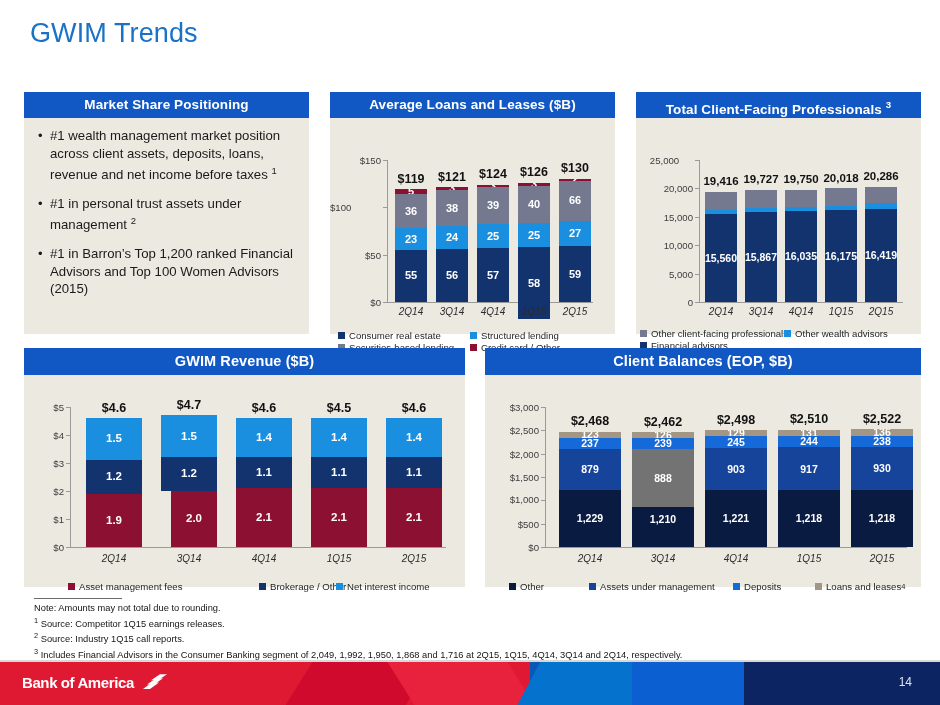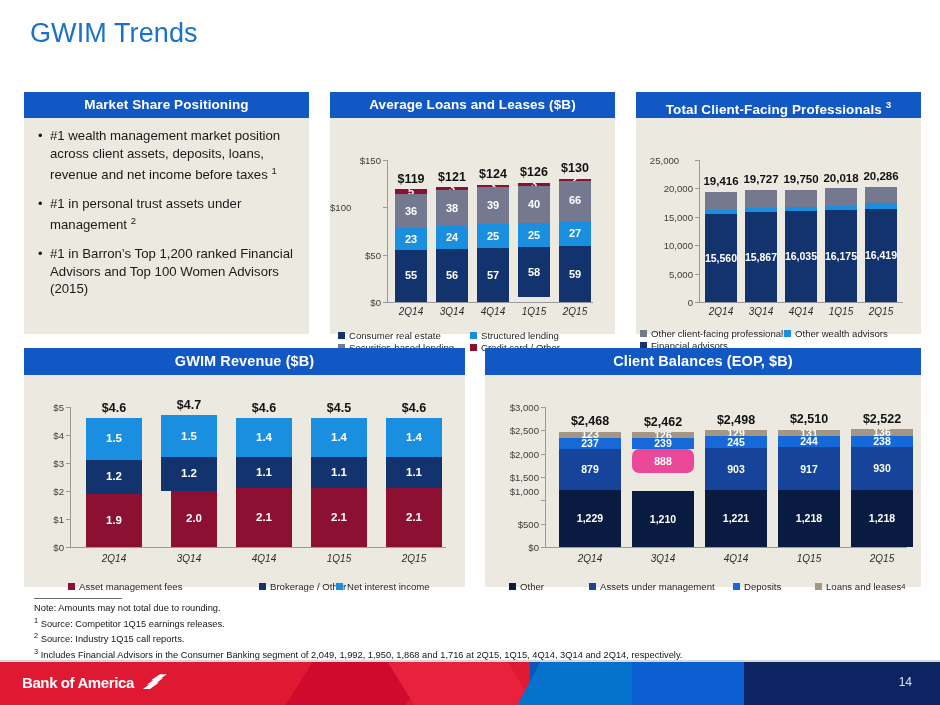--- a/index.html
+++ b/index.html
@@ -276,21 +276,21 @@
         <div class="seg" style="top: 27.4533px; height: 36.92px; background: rgb(116, 121, 143); font-size: 11px;">
           <span>39</span>
         </div>
         <div class="seg" style="top: 24.6133px; height: 2.84px; background: rgb(140, 16, 49); font-size: 11px;">
           <span>3</span>
         </div>
         <div class="total" style="font-size: 12.5px; top: 7.11333px;">$124</div>
       </div>
       <div class="xlabel" style="left: 163px; top: 188px;">4Q14</div>
       <div class="barcol" style="left: 188px; width: 32px; height: 142px; top: 42px; bottom: auto; position: absolute;">
-        <div class="seg" style="top: 87.0933px; height: 50px; background: rgb(18, 51, 110); font-size: 11px;">
+        <div class="seg" style="top: 87.0933px; height: 72px; background: rgb(18, 51, 110); font-size: 11px;">
           <span>58</span>
         </div>
         <div class="seg" style="top: 63.4267px; height: 23.6667px; background: rgb(26, 143, 224); font-size: 11px;">
           <span>25</span>
         </div>
         <div class="seg" style="top: 25.56px; height: 37.8667px; background: rgb(116, 121, 143); font-size: 11px;">
           <span>40</span>
         </div>
         <div class="seg" style="top: 22.72px; height: 2.84px; background: rgb(140, 16, 49); font-size: 11px;">
           <span>3</span>
@@ -515,21 +515,21 @@
 
 <div class="panel" id="panel-balances">
   <div class="panel-head">Client Balances (EOP, $B)</div>
   <div class="chart">
       <div class="axisline-y" style="left: 60px; top: 32px; height: 140px;"></div>
       <div class="axisline-x" style="left: 60px; top: 172px; width: 362px;"></div>
       <div class="ytick" style="top: 172px; right: auto; left: 0px; width: 54px; text-align: right;">$0</div>
       <div class="ytickmark" style="left: 56px; top: 172px;"></div>
       <div class="ytick" style="top: 148.667px; right: auto; left: 0px; width: 54px; text-align: right;">$500</div>
       <div class="ytickmark" style="left: 56px; top: 148.667px;"></div>
-      <div class="ytick" style="top: 116px; right: auto; left: 0px; width: 54px; text-align: right;">$1,000</div>
+      <div class="ytick" style="top: 124px; right: auto; left: 0px; width: 54px; text-align: right;">$1,000</div>
       <div class="ytickmark" style="left: 56px; top: 125.333px;"></div>
       <div class="ytick" style="top: 102px; right: auto; left: 0px; width: 54px; text-align: right;">$1,500</div>
       <div class="ytickmark" style="left: 56px; top: 102px;"></div>
       <div class="ytick" style="top: 78.6667px; right: auto; left: 0px; width: 54px; text-align: right;">$2,000</div>
       <div class="ytickmark" style="left: 56px; top: 78.6667px;"></div>
       <div class="ytick" style="top: 55.3333px; right: auto; left: 0px; width: 54px; text-align: right;">$2,500</div>
       <div class="ytickmark" style="left: 56px; top: 55.3333px;"></div>
       <div class="ytick" style="top: 32px; right: auto; left: 0px; width: 54px; text-align: right;">$3,000</div>
       <div class="ytickmark" style="left: 56px; top: 32px;"></div>
       <div class="barcol" style="left: 74px; width: 62px; height: 140px; top: 32px; bottom: auto; position: absolute;">
@@ -545,21 +545,21 @@
         <div class="seg" style="top: 24.8267px; height: 5.74px; background: rgb(163, 150, 132); font-size: 10.5px;">
           <span>123</span>
         </div>
         <div class="total" style="font-size: 12.5px; top: 7.32667px;">$2,468</div>
       </div>
       <div class="xlabel" style="left: 105px; top: 178px;">2Q14</div>
       <div class="barcol" style="left: 147px; width: 62px; height: 140px; top: 32px; bottom: auto; position: absolute;">
         <div class="seg" style="top: 83.5333px; height: 56.4667px; background: rgb(10, 27, 66); font-size: 10.5px;">
           <span>1,210</span>
         </div>
-        <div class="seg" style="top: 42.0933px; height: 24px; background: #ec4899; font-size: 10.5px; border-radius: 7px;">
+        <div class="seg" style="top: 42.0933px; height: 58px; background: #737373; font-size: 10.5px;">
           <span>888</span>
         </div>
         <div class="seg" style="top: 30.94px; height: 11.1533px; background: rgb(21, 105, 216); font-size: 10.5px;">
           <span>239</span>
         </div>
         <div class="seg" style="top: 25.06px; height: 5.88px; background: rgb(163, 150, 132); font-size: 10.5px;">
           <span>126</span>
         </div>
         <div class="total" style="font-size: 12.5px; top: 7.56px;">$2,462</div>
       </div>

